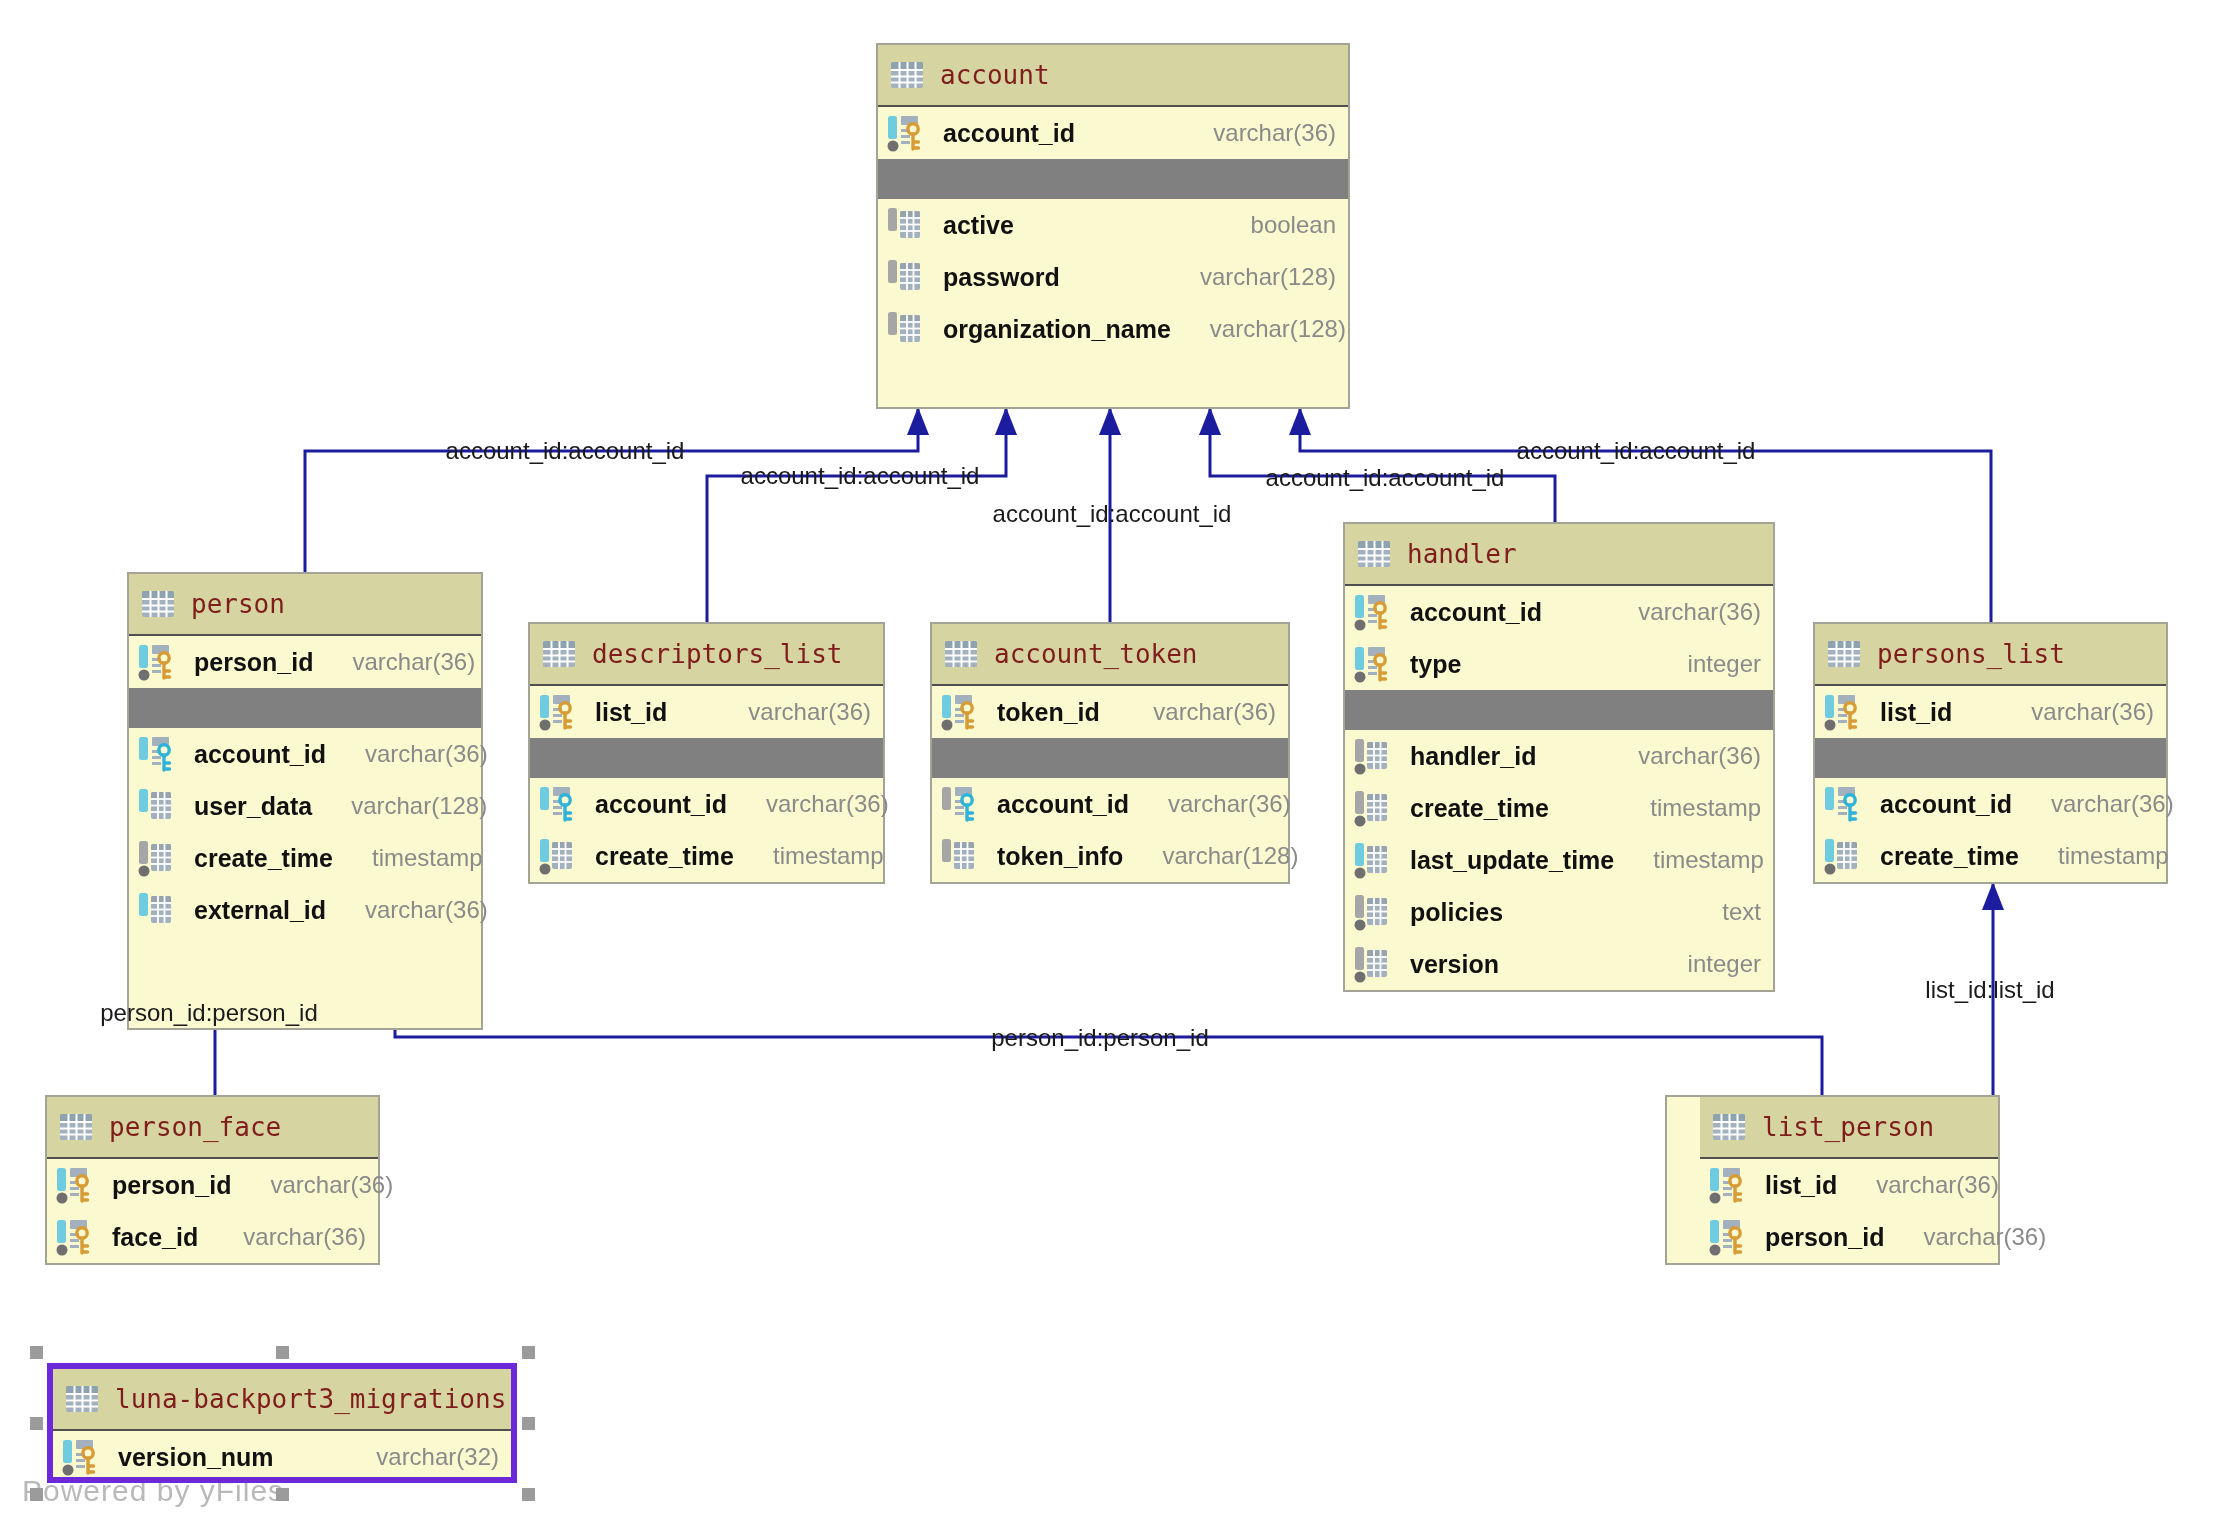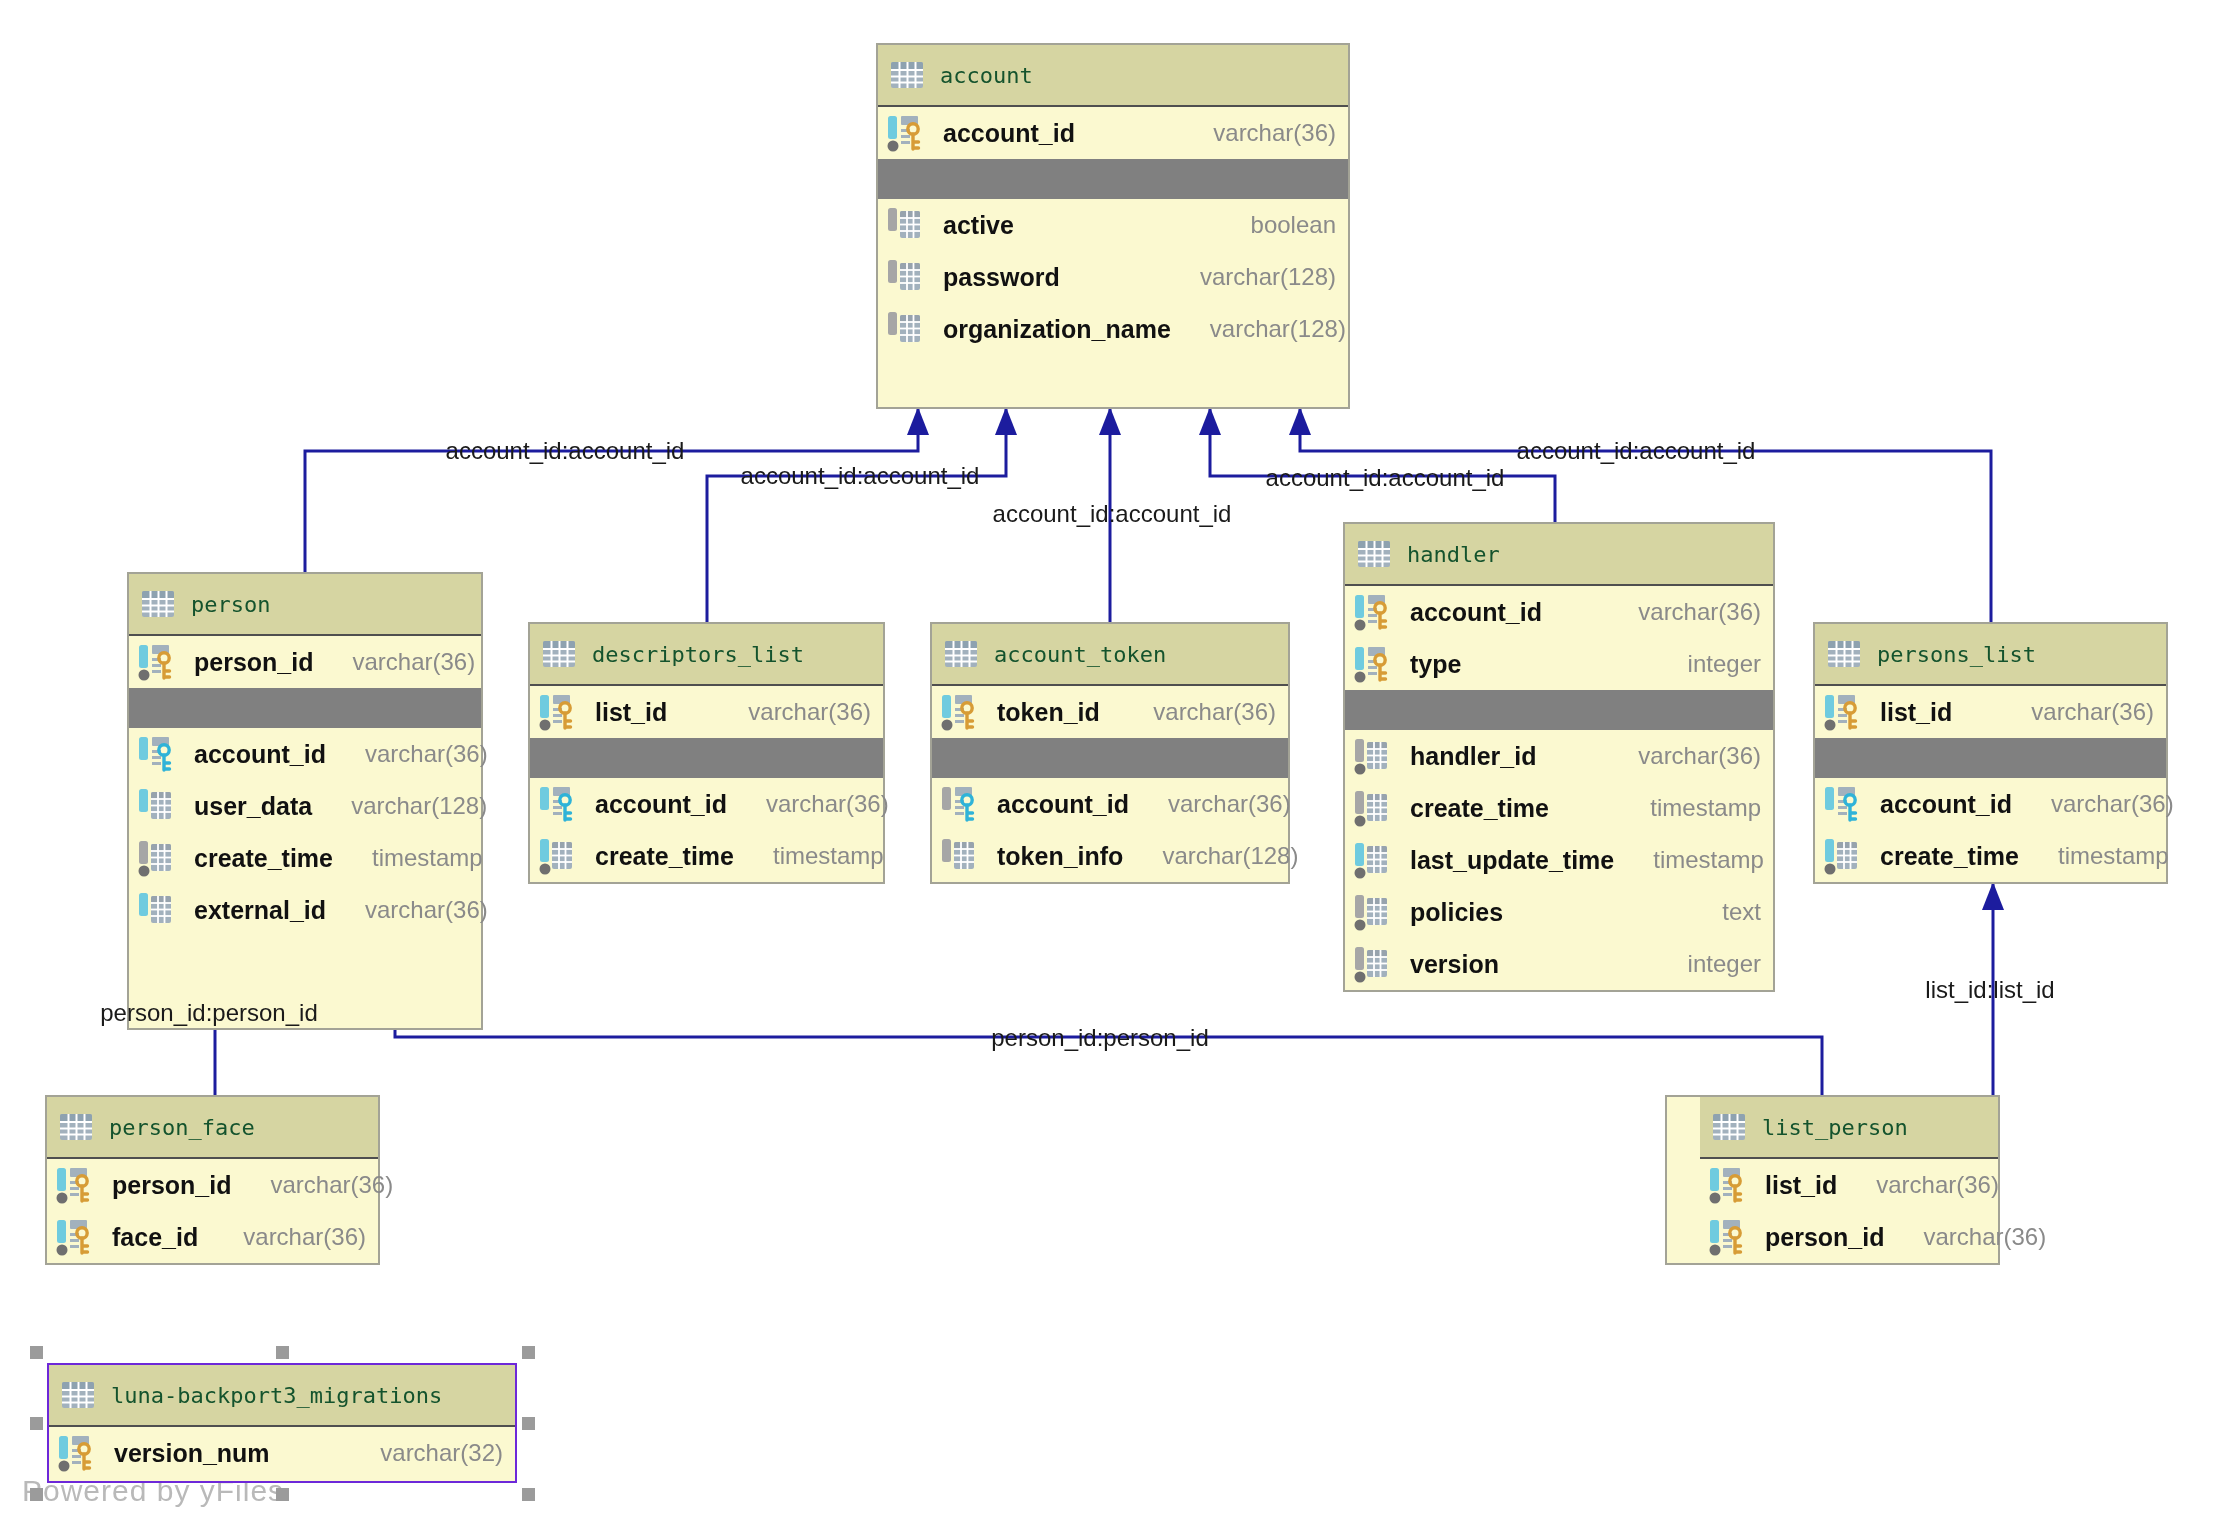--- a/index.html
+++ b/index.html
@@ -2,24 +2,24 @@
 <html><head>
 <meta charset="utf-8">
 <style>
   html,body{margin:0;padding:0;background:#ffffff;}
   #canvas{position:relative;width:2216px;height:1527px;background:#ffffff;overflow:hidden;
           font-family:"Liberation Sans",sans-serif;}
   #edges{position:absolute;left:0;top:0;z-index:0;}
   #tables{position:absolute;left:0;top:0;z-index:1;}
   #labels{position:absolute;left:0;top:0;z-index:2;}
   .tbl{position:absolute;background:#fbf9d0;border:2px solid #a3a396;box-sizing:border-box;}
-  .tbl.selected{border:2px solid #6d28d9;}
+  .tbl.selected{border:6px solid #6d28d9;}
   .tbl-head{height:62px;background:#d6d5a2;border-bottom:2px solid #4f4f4f;display:flex;
             align-items:center;padding:0 12px;gap:16px;box-sizing:border-box;}
-  .tbl-title{font-family:"DejaVu Sans Mono",monospace;font-size:22px;color:#14532d;white-space:nowrap;}
+  .tbl-title{font-family:"DejaVu Sans Mono",monospace;font-size:26px;color:#7f1d1d;white-space:nowrap;}
   .row{height:52px;display:flex;align-items:center;padding:0 12px 0 8px;gap:21px;box-sizing:border-box;}
   .cicon,.ticon{display:inline-flex;flex:0 0 auto;}
   .cname{font-size:25px;font-weight:bold;color:#111;white-space:nowrap;}
   .ctype{font-size:24px;color:#8a8a8a;margin-left:auto;white-space:nowrap;padding-left:18px;}
   .sep{height:40px;background:#808080;}
   .edge-label{position:absolute;transform:translate(-50%,-50%);font-size:24px;color:#1a1a1a;
               white-space:nowrap;z-index:2;}
   .handle{position:absolute;width:13px;height:13px;background:#9b9b9b;z-index:3;}
   #watermark{position:absolute;left:22px;top:1474px;font-size:30px;color:#b9b9b9;
              letter-spacing:1px;z-index:0;}

